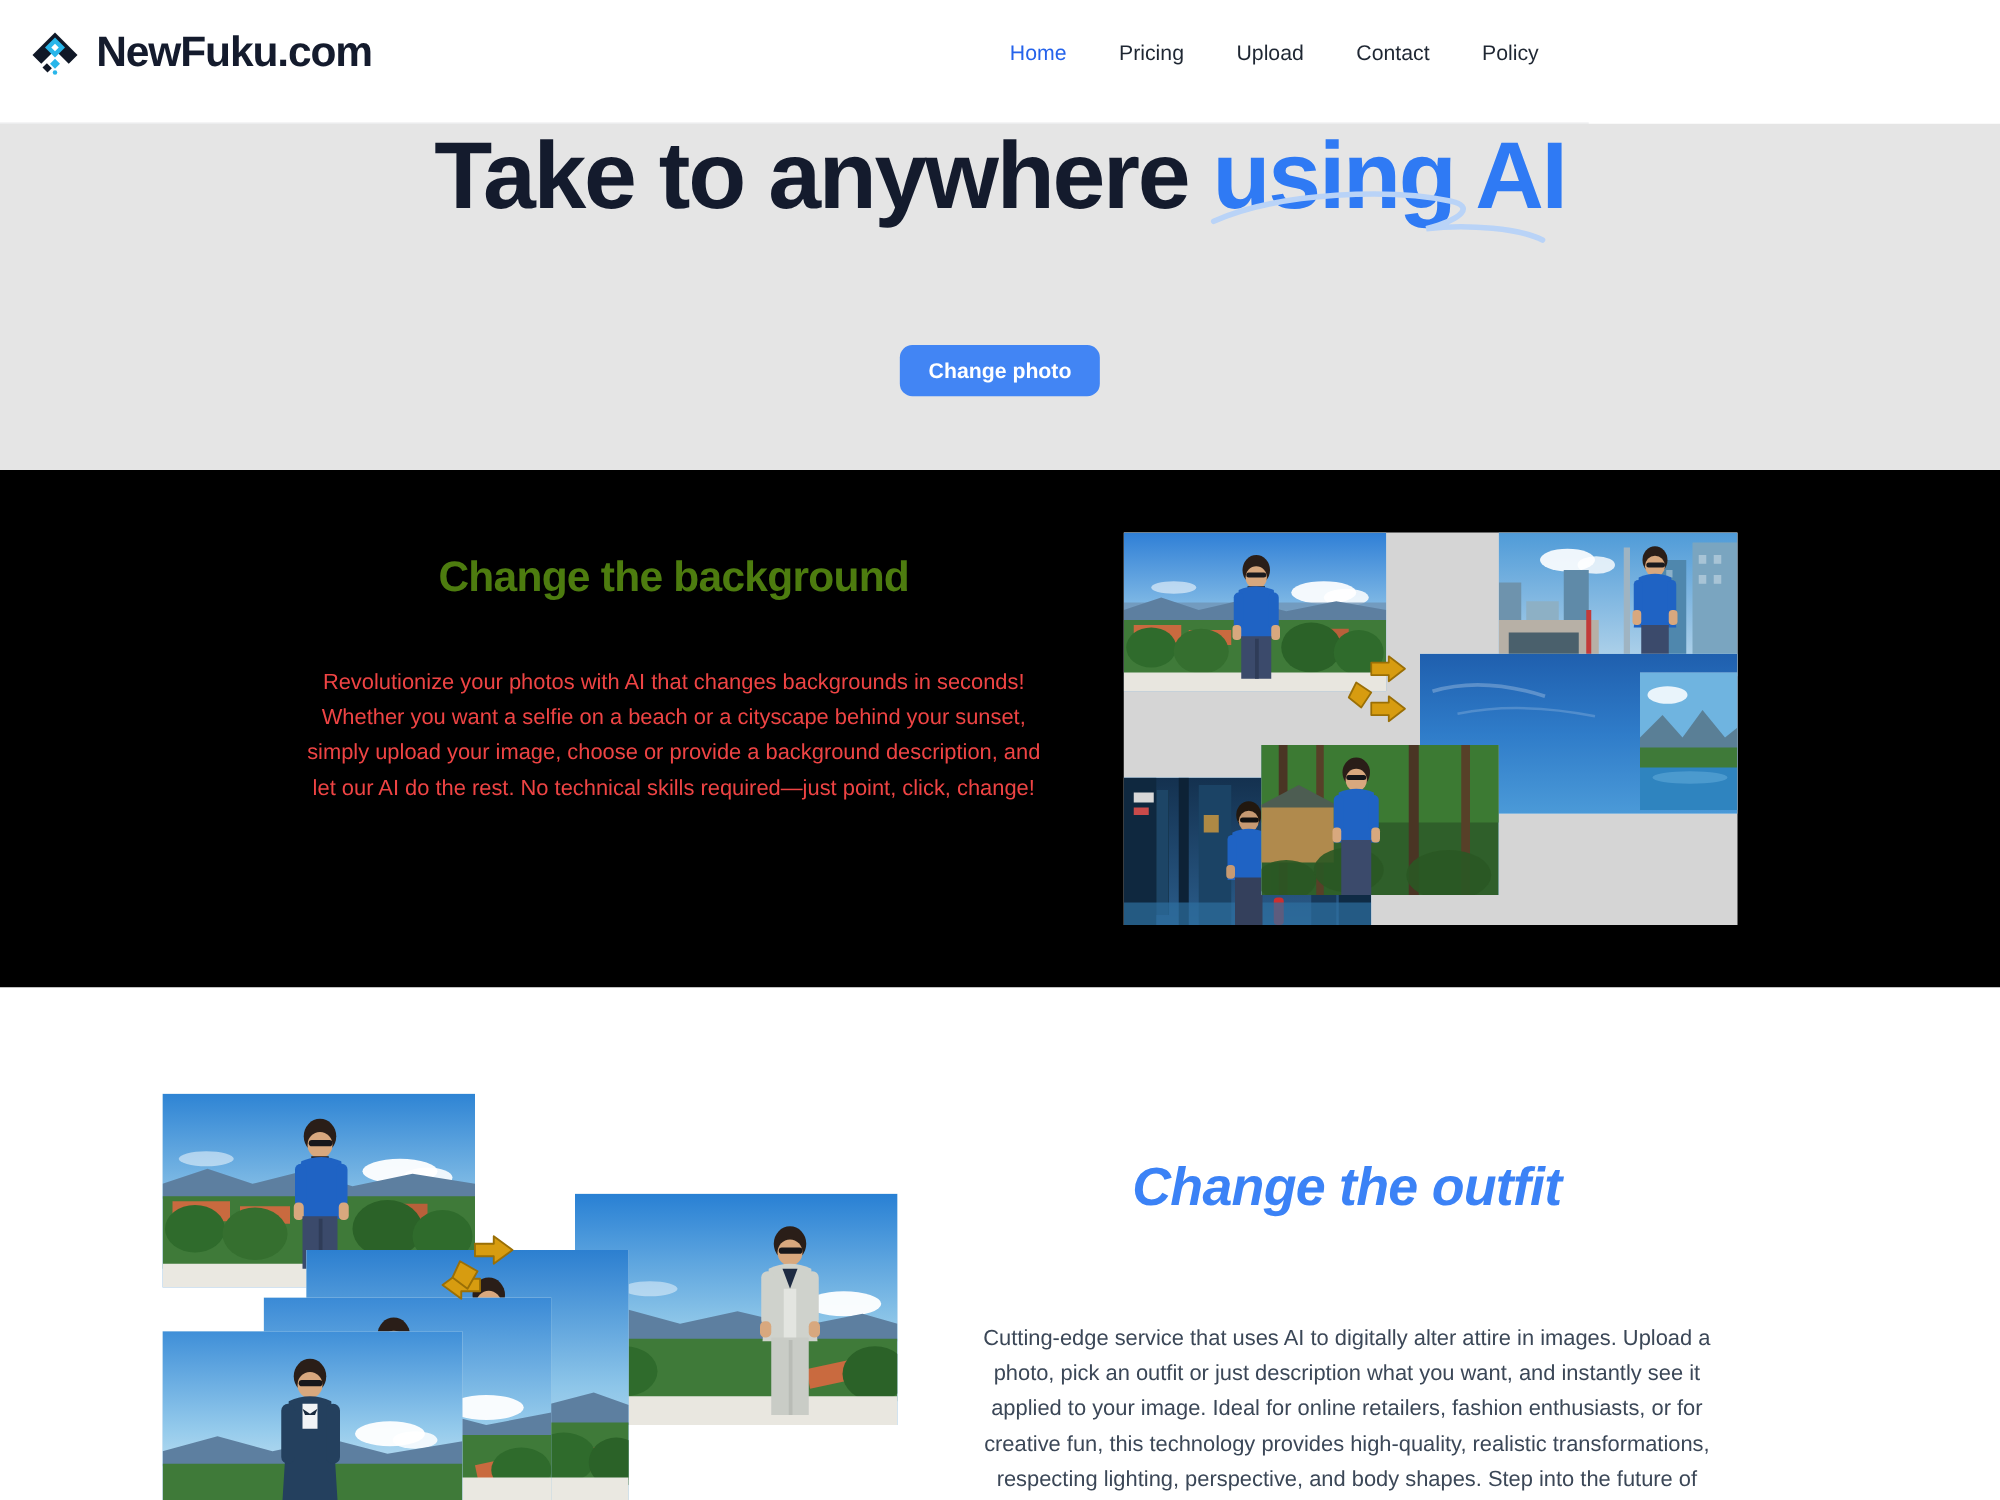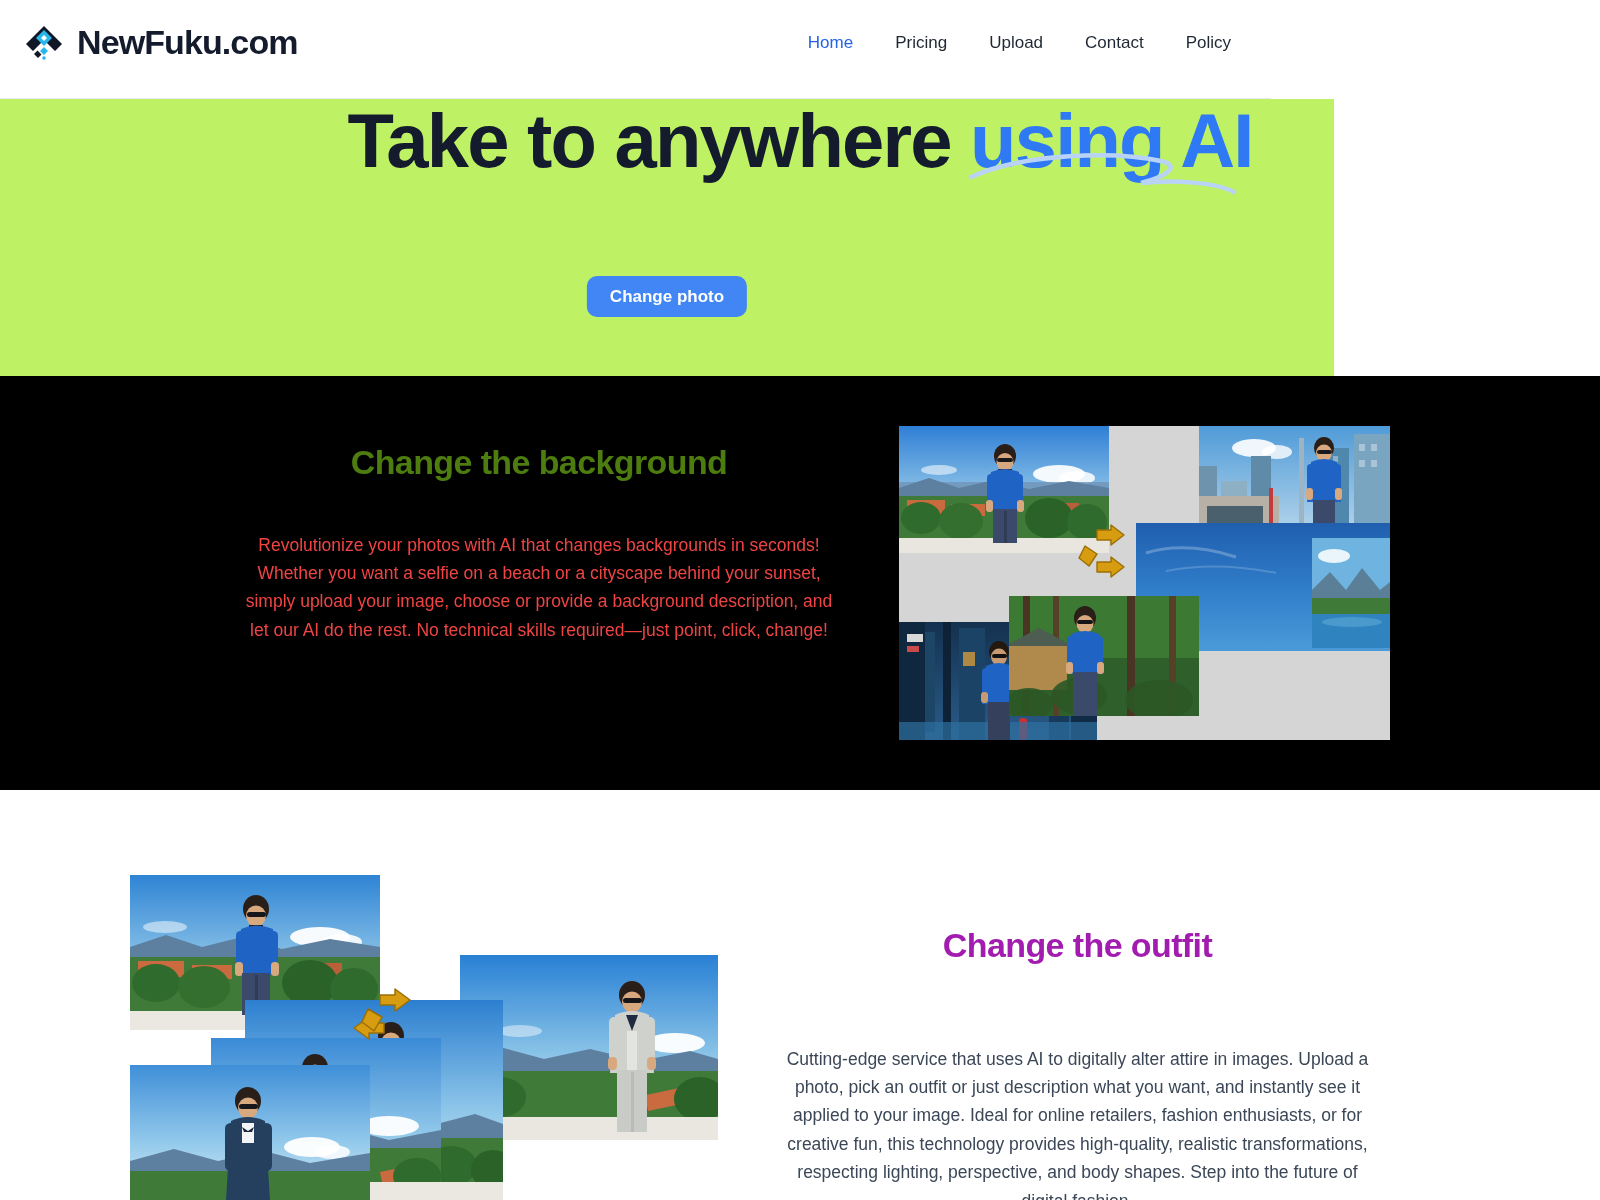--- a/index.html
+++ b/index.html
@@ -56,22 +56,22 @@
     text-decoration: none;
     white-space: nowrap;
     line-height: 1.2;
   }
   .nav-link.is-active { color: #2563eb; }
 
   
   .hero {
     position: absolute;
     top: 99px; left: 0;
-    width: 1334px; height: 277px;
-    background: #bef264;
+    width: 1600px; height: 277px;
+    background: #e5e5e5;
     text-align: center;
   }
   .hero-title {
     position: absolute;
     top: 4px; left: 0; width: 1600px;
     font-size: 76px;
     font-weight: bold;
     letter-spacing: -1.8px;
     line-height: 1.0;
     color: #141b2d;
@@ -143,25 +143,26 @@
     width: 1600px; height: 410px;
     background: #ffffff;
   }
   .outfit-copy {
     position: absolute;
     left: 785px; top: 135px;
     width: 585px;
     text-align: center;
   }
   .outfit-title {
-    font-size: 34px;
+    font-size: 43px;
     font-weight: bold;
-    color: #a21caf;
+    color: #3b82f6;
     letter-spacing: -0.6px;
     line-height: 1.2;
+    font-style: italic;
   }
   .outfit-body {
     margin-top: 79px;
     font-size: 17.5px;
     line-height: 1.62;
     color: #3b4757;
   }
 
   
   .collage {

